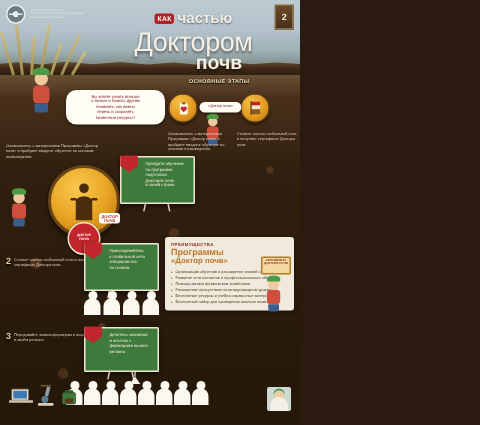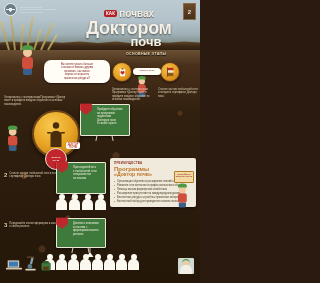--- a/index.html
+++ b/index.html
@@ -41,21 +41,21 @@
   .pagebadge{position:absolute;right:4px;top:3px;width:11px;height:15px;
     background:linear-gradient(#6c4a2b,#46301a);border:1px solid #8a6a44;
     display:flex;align-items:center;justify-content:center;
     color:#f3e6cf;font-size:6px;font-weight:bold;}
   
   .title-wrap{position:absolute;left:60px;top:4px;width:138px;text-align:center;}
   .t-kak{display:inline-block;background:#b32024;color:#fff;font-size:4.5px;font-weight:bold;
     padding:1px 2px;border-radius:2px;vertical-align:middle;letter-spacing:.2px;}
   .t-stat{display:inline-block;color:#f2ece1;font-size:10px;font-weight:bold;vertical-align:middle;
     margin-left:2px;text-shadow:0 1px 1px rgba(0,0,0,.5);}
-  .t-doc{color:#f5efe4;font-size:18px;font-weight:bold;line-height:15px;letter-spacing:-.3px;
+  .t-doc{color:#f5efe4;font-size:18px;font-weight:normal;line-height:15px;letter-spacing:-.3px;
     text-shadow:0 1px 2px rgba(0,0,0,.55);margin-top:-1px;}
   .t-pochv{color:#f5efe4;font-size:13px;font-weight:bold;line-height:12px;
     text-shadow:0 1px 2px rgba(0,0,0,.55);margin-left:34px;}
   
   .kid{position:absolute;}
   .kid .head{width:9px;height:9px;border-radius:50%;background:#f0c9a0;margin:0 auto;position:relative;}
   .kid .hat{position:absolute;left:-1px;top:-3px;width:11px;height:5px;border-radius:50% 50% 0 0;background:#4f9b45;}
   .kid .body{width:11px;height:12px;background:#cf4f3c;border-radius:3px;margin:0 auto;}
   .kid .legs{width:9px;height:6px;background:#3a5f8a;margin:0 auto;border-radius:0 0 2px 2px;}
   
@@ -143,21 +143,21 @@
   <div class="fao">
     <div class="fao-mark"></div>
     <div class="fao-txt">Продовольственная и сельскохозяйственная организация Объединённых Наций</div>
   </div>
 
   <div class="pagebadge">
     <span>2</span>
   </div>
 
   <div class="title-wrap">
-    <span class="t-kak">КАК</span><span class="t-stat">почвах</span>
+    <span class="t-kak">КАК</span><span class="t-stat">частью</span>
     <div class="t-doc">Доктором</div>
     <div class="t-pochv">почв</div>
   </div>
 
   <div class="kid" style="left:22px;top:48px;">
     <div class="head">
         <div class="hat"></div>
       </div>
     <div class="body"></div>
     <div class="legs"></div>

